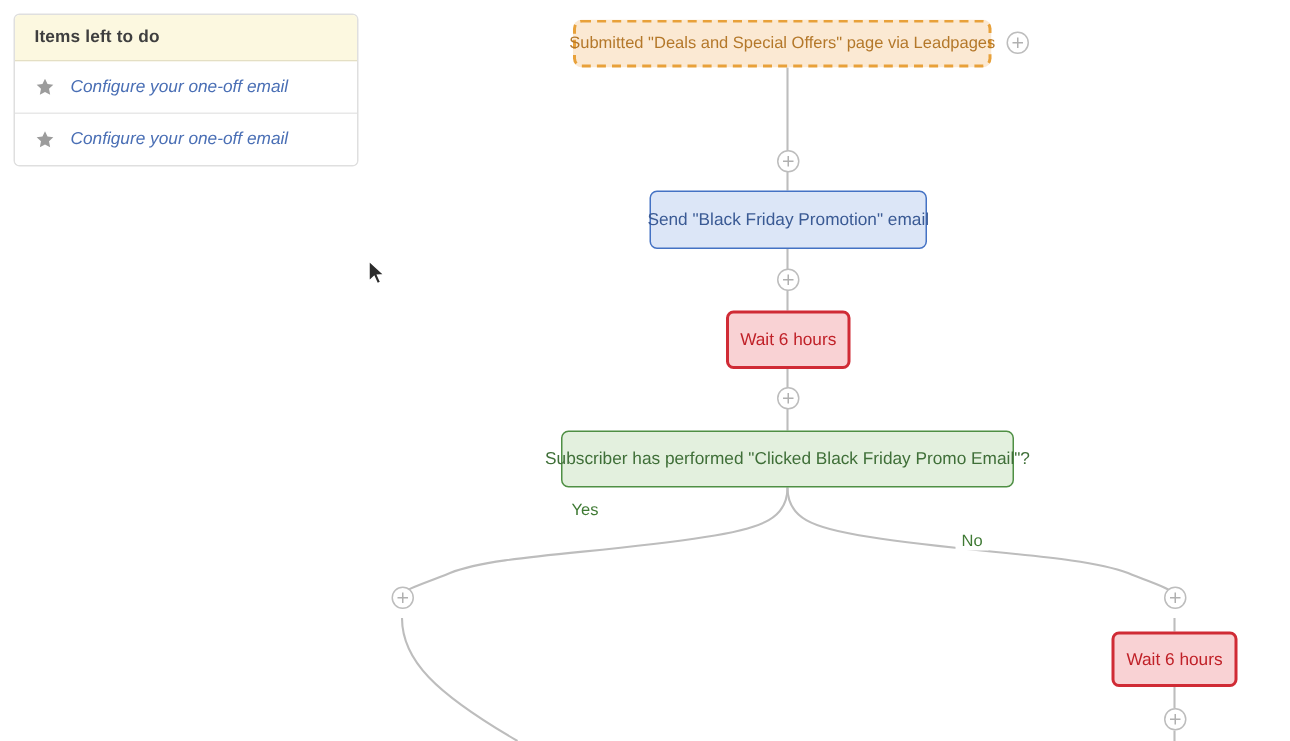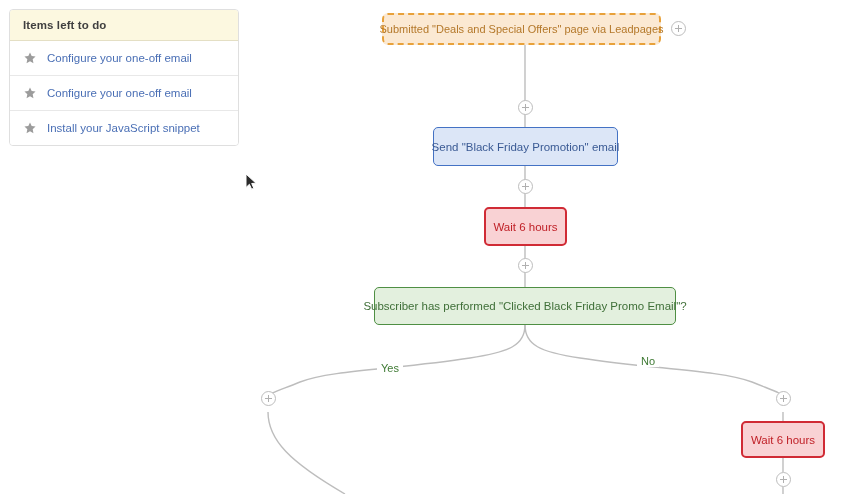--- a/index.html
+++ b/index.html
@@ -37,20 +37,21 @@
     color: #3f3f3f;
     letter-spacing: .1px;
   }
   .todo-item {
     display: flex;
     align-items: center;
     padding: 9px 10px 9px 13px;
     border-bottom: 1px solid #e8e8e8;
     background: #ffffff;
     min-height: 16px;
+    font-style: italic;
   }
   .todo-item:last-child { border-bottom: none; }
   .todo-star {
     flex: 0 0 auto;
     width: 14px;
     height: 14px;
     margin-right: 10px;
     display: block;
     line-height: 0;
   }
@@ -148,21 +149,21 @@
   }
 
   
   .branch-label {
     position: absolute;
     font-size: 11px;
     color: #3f7a34;
     background: #ffffff;
     padding: 0 4px;
   }
-  #label-yes { left: 377px; top: 362px; }
+  #label-yes { left: 377px; top: 334px; }
   #label-no  { left: 637px; top: 355px; }
 
   
   .plus-btn {
     position: absolute;
     width: 15px;
     height: 15px;
     border-radius: 50%;
     background: #ffffff;
     border: 1px solid #bdbdbd;
@@ -207,28 +208,20 @@
 
   <div class="todo-item">
     <span class="todo-star">
       <svg width="14" height="14" viewBox="0 0 24 24">
           <path fill="#9c9c9c" d="M12 2.5l2.9 6.2 6.6.8-4.9 4.6 1.3 6.7L12 17.6 6.1 20.8l1.3-6.7L2.5 9.5l6.6-.8z"></path>
         </svg>
     </span>
     <span class="todo-label">Configure your one-off email</span>
   </div>
 
-  <div class="todo-item">
-    <span class="todo-star">
-      <svg width="14" height="14" viewBox="0 0 24 24">
-          <path fill="#9c9c9c" d="M12 2.5l2.9 6.2 6.6.8-4.9 4.6 1.3 6.7L12 17.6 6.1 20.8l1.3-6.7L2.5 9.5l6.6-.8z"></path>
-        </svg>
-    </span>
-    <span class="todo-label">Install your JavaScript snippet</span>
-  </div>
 </div>
 
 <div id="flow-canvas">
 
   <svg id="edges" viewBox="0 0 860 494">
     <g stroke="#bdbdbd" stroke-width="1.4" fill="none">
 
       <line x1="525" y1="45" x2="525" y2="127"></line>
 
       <line x1="525" y1="166" x2="525" y2="207"></line>

